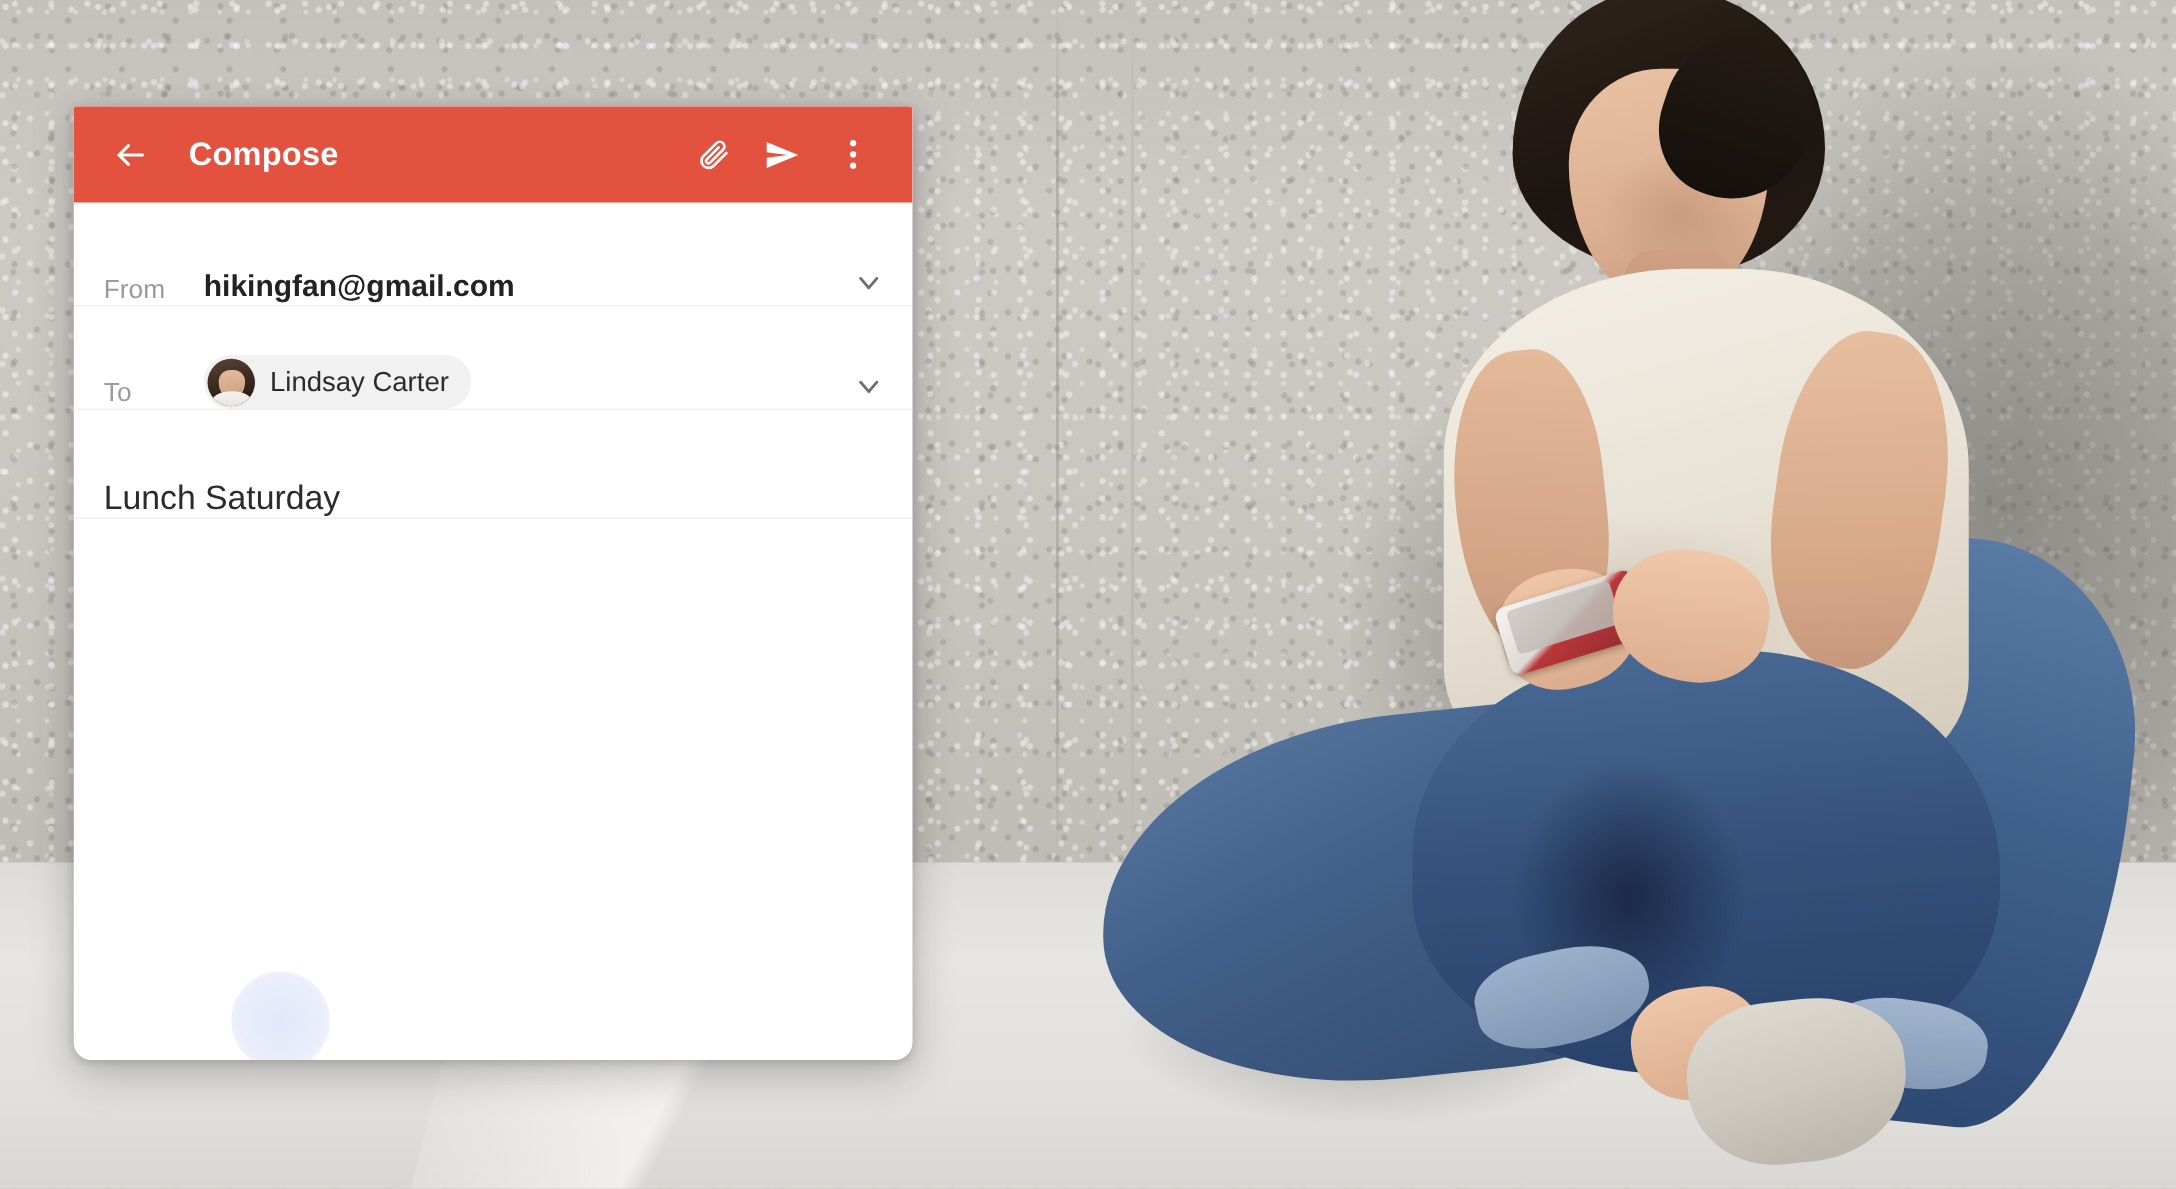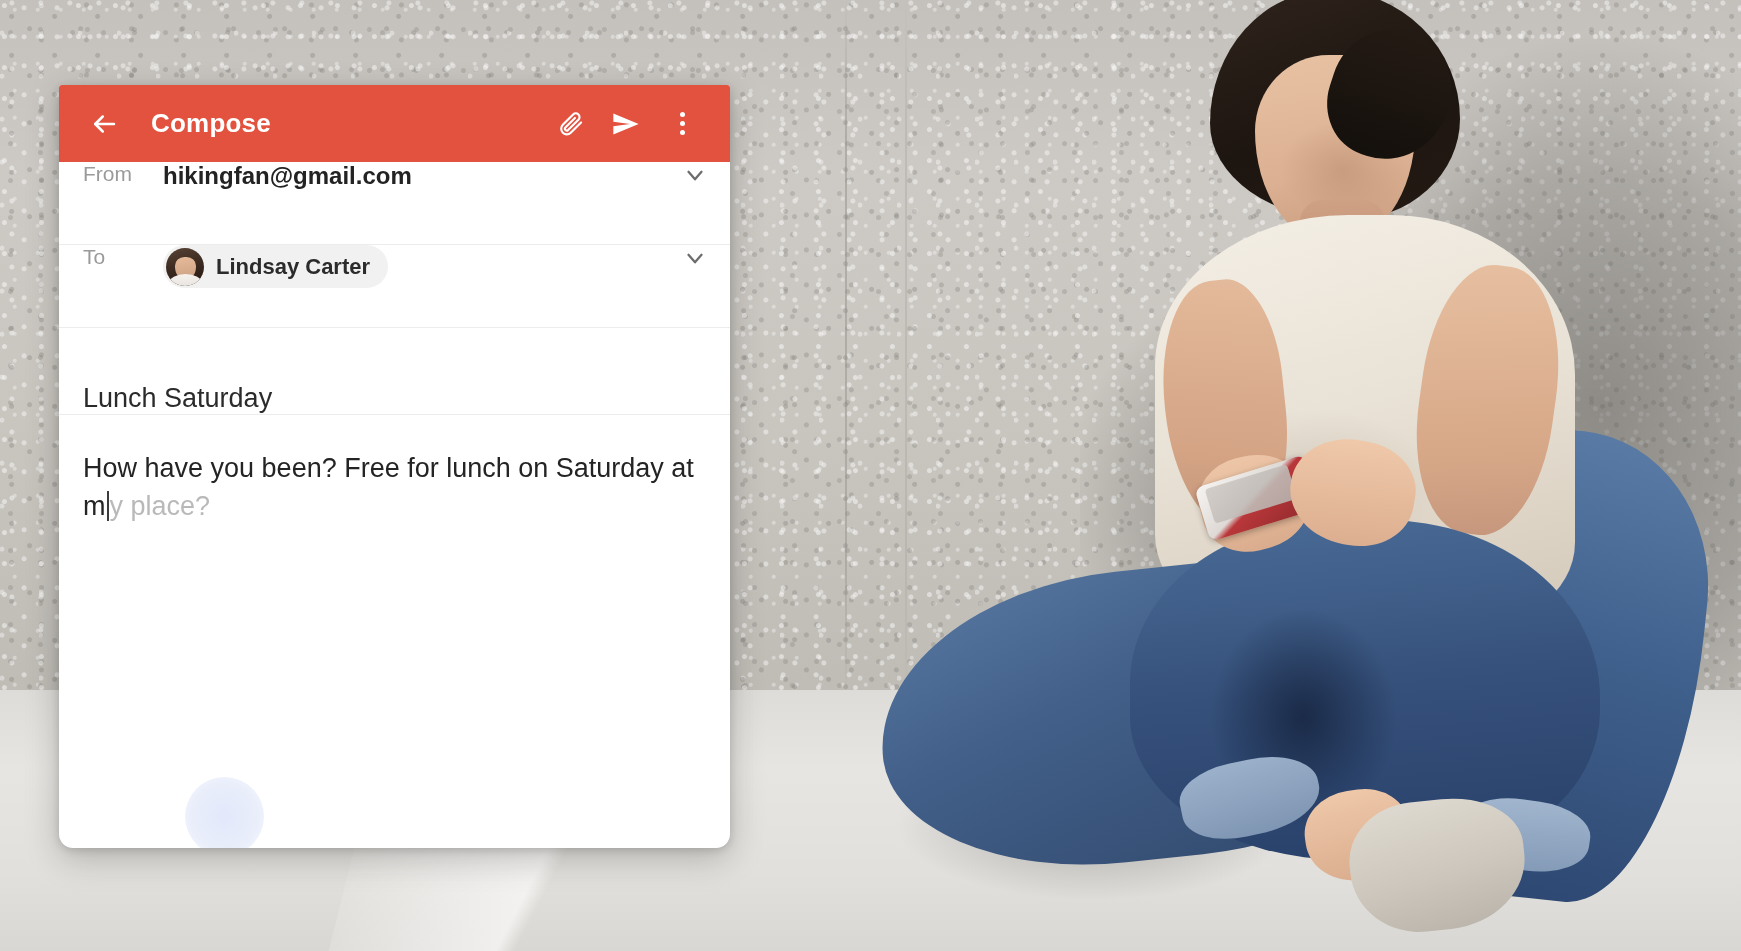--- a/index.html
+++ b/index.html
@@ -212,35 +212,35 @@
   .appbar-title {
     color:#fff; font-size:26px; font-weight:bold;
     margin-left:24px; letter-spacing:.2px;
   }
   .appbar-actions { margin-left:auto; display:flex; align-items:center; gap:4px; }
   .act { width:52px; height:52px; display:flex; align-items:center; justify-content:center; }
   .dots { display:flex; flex-direction:column; gap:4px; align-items:center; }
   .dots i { width:5px; height:5px; border-radius:50%; background:#fff; display:block; }
 
   .row {
-    display:flex; align-items:flex-start;
+    display:flex; align-items:flex-end;
     height:83px; padding:0 22px 0 24px;
     border-bottom:1px solid #ececec;
     position:relative;
   }
   .row-label {
     color:#9a9a9a; font-size:21px; width:80px; flex:none;
   }
   .row-value { color:#232323; font-size:24px;font-weight:bold; }
   .chev { margin-left:auto; }
 
   .chip {
     display:flex; align-items:center;
     background:#f1f1f1; border-radius:22px;
-    height:43px; padding:0 18px 0 3px; gap:12px;font-weight:bold;
+    height:43px; padding:0 18px 0 3px; gap:12px;
   }
   .chip-avatar {
     width:38px; height:38px; border-radius:50%;
     background:linear-gradient(165deg,#5a4336 0%,#3b2a20 48%,#241912 100%);
     position:relative; overflow:hidden; flex:none;
   }
   .chip-avatar::before {
     content:""; position:absolute; left:9px; top:9px; width:21px; height:23px;
     background:linear-gradient(170deg,#e6bb9a,#caa083);
     border-radius:46% 46% 52% 52% / 40% 40% 60% 60%;
@@ -371,18 +371,15 @@
       <svg width="26" height="26" viewBox="0 0 24 24" fill="none" stroke="#6d6d6d" stroke-width="2.1" stroke-linecap="round" stroke-linejoin="round">
         <polyline points="6 9 12 16 18 9"></polyline>
       </svg>
     </span>
   </div>
 
   <div class="subject">
     <span>Lunch Saturday</span>
   </div>
 
-  <div class="body">
-    <span class="typed">How have you been? Free for lunch on Saturday at m</span><span class="caret"></span><span class="suggest">y place?</span>
-  </div>
 
   <div class="ripple"></div>
 </div>
 
 </body></html>

